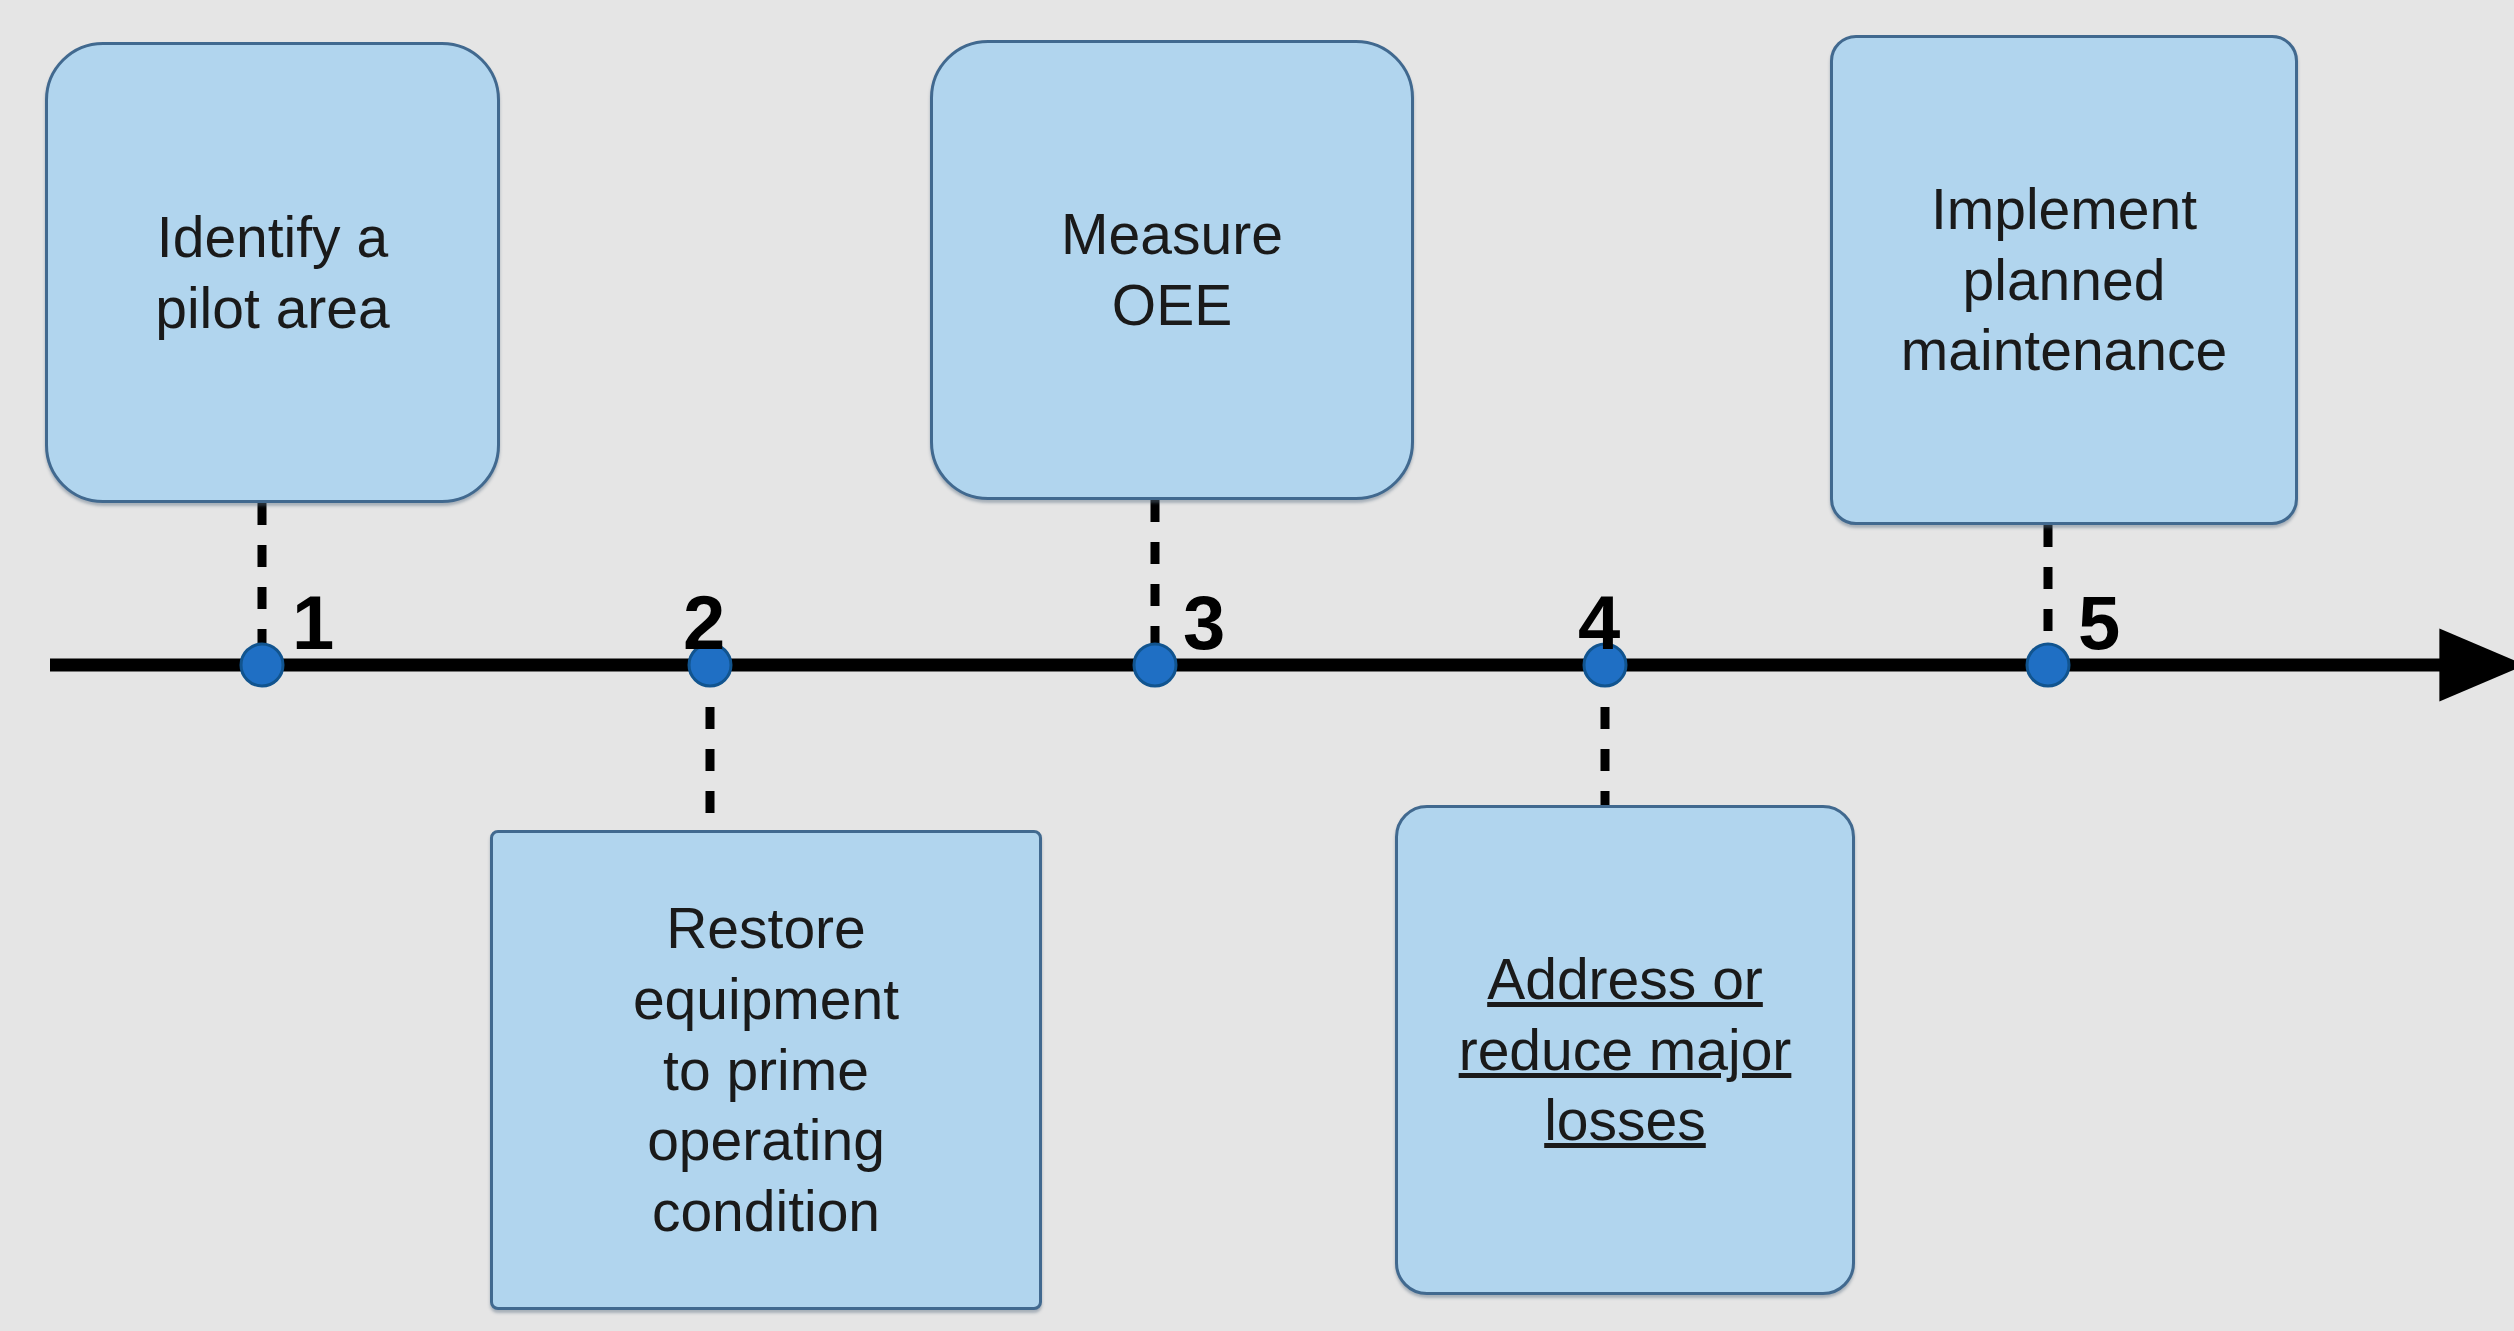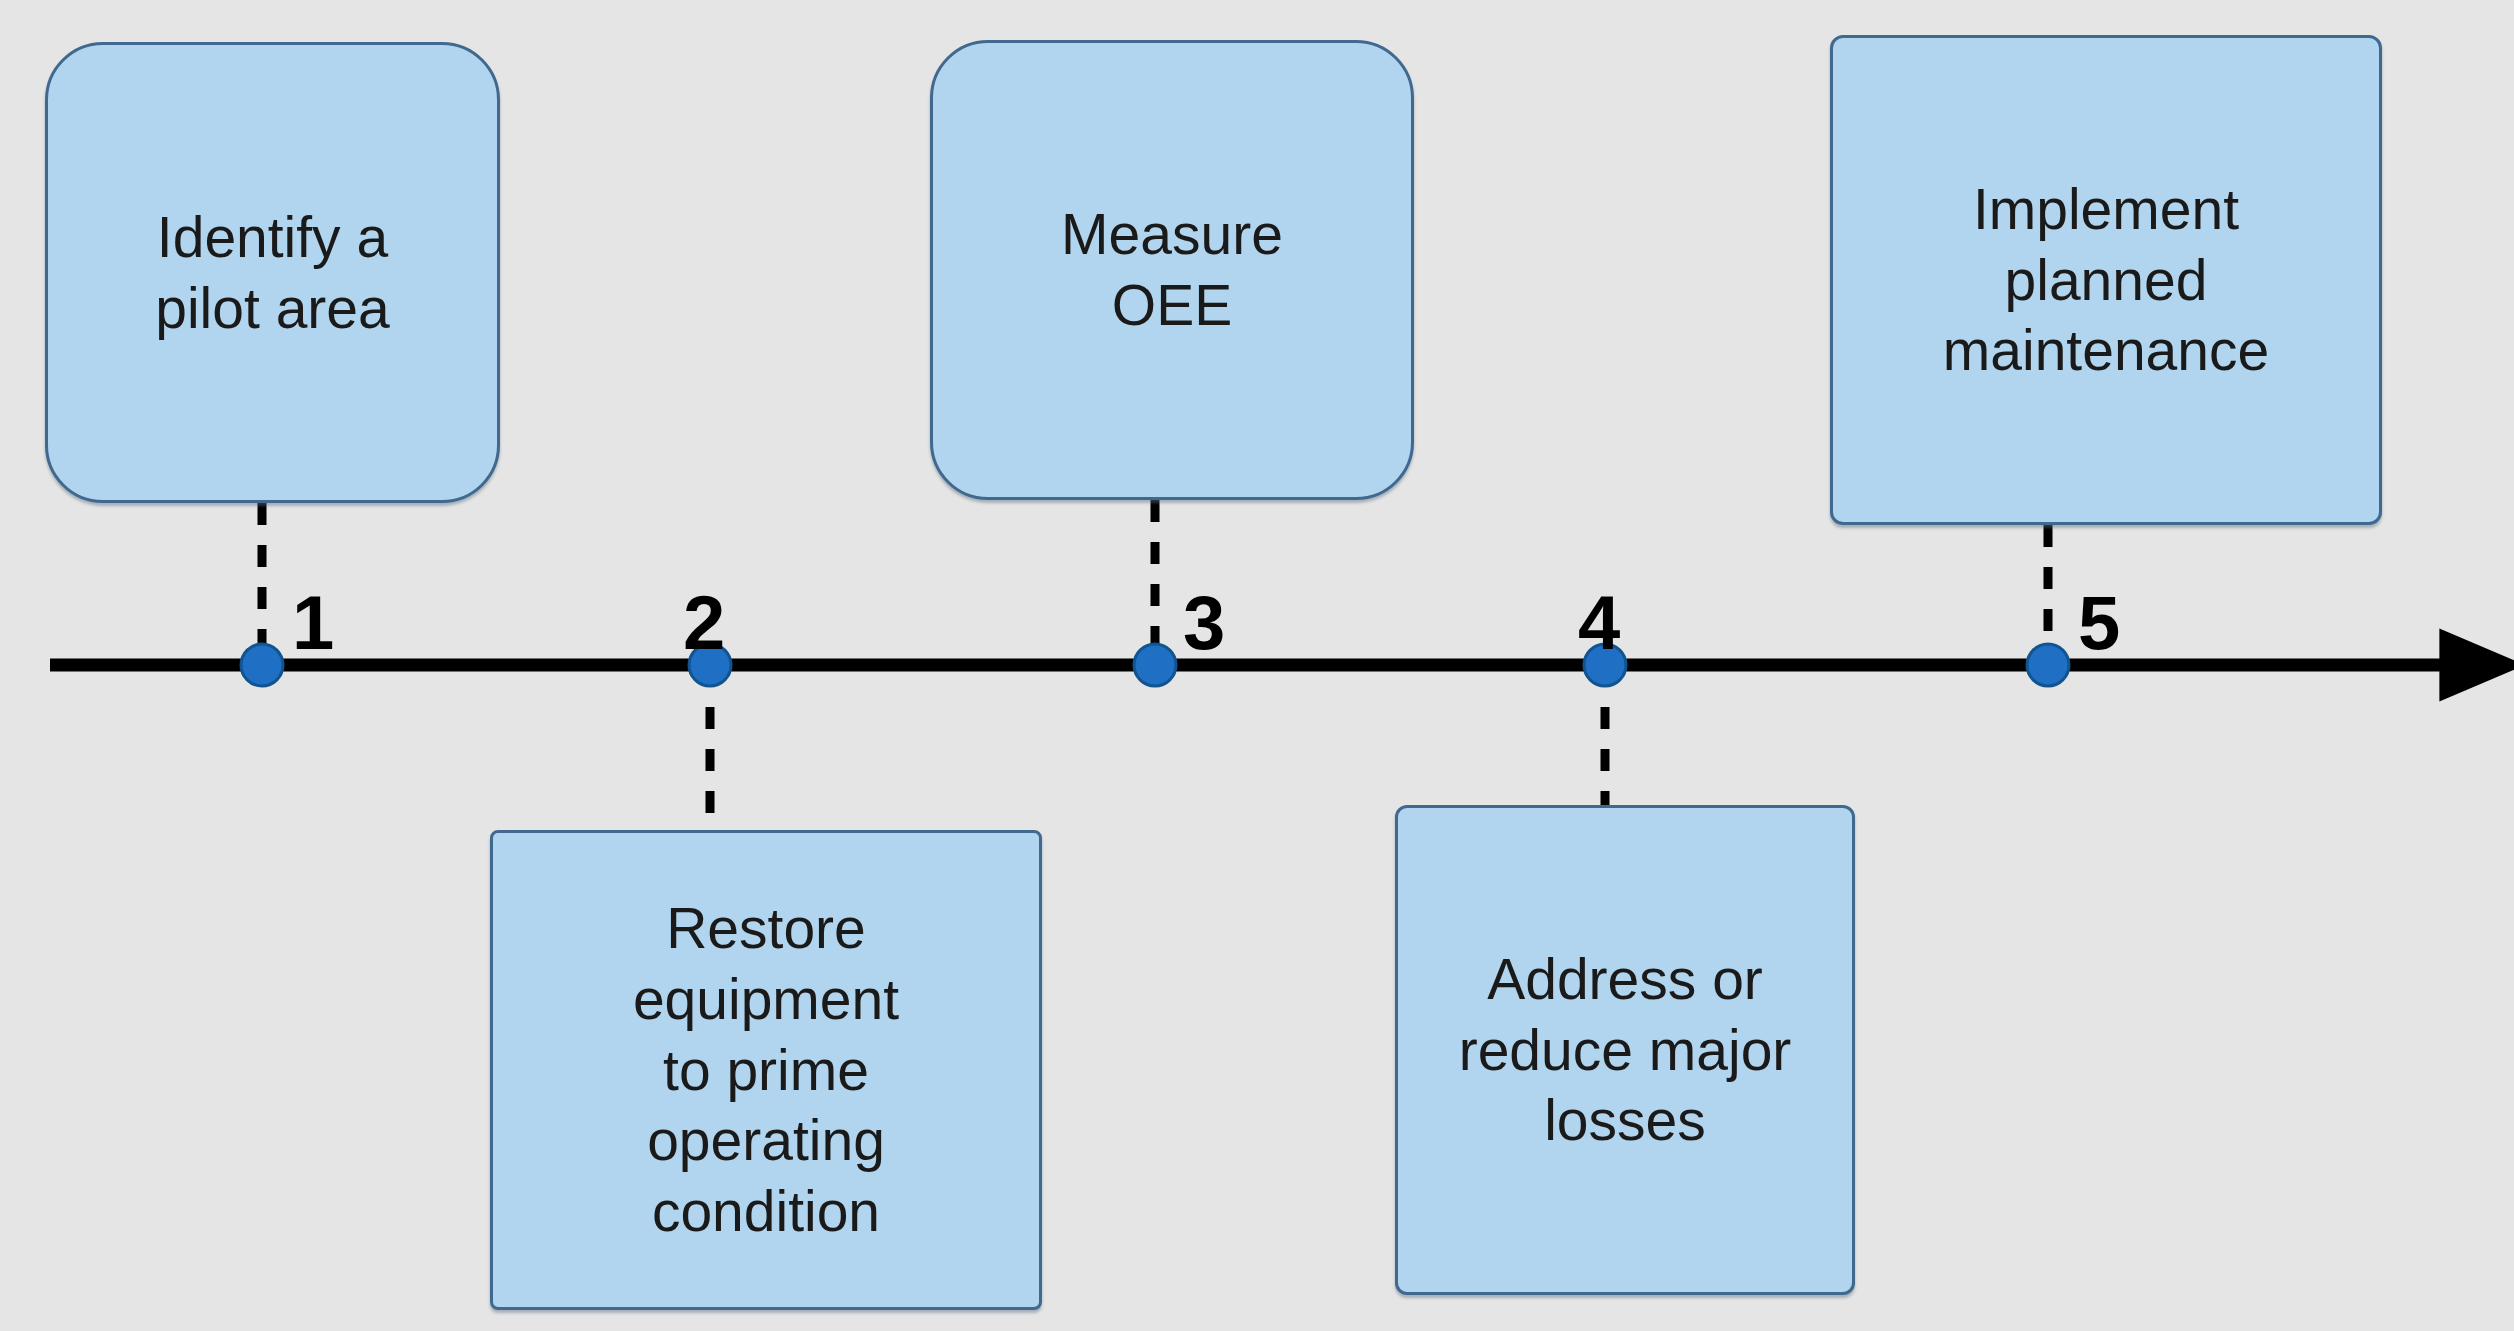--- a/index.html
+++ b/index.html
@@ -93,26 +93,26 @@
         <span class="box-label">Restore
 equipment
 to prime
 operating
 condition</span>
       </div>
       <div class="step-box" style="left: 930px; top: 40px; width: 484px; height: 460px; border-radius: 58px; background: rgb(177, 213, 238); border-color: rgb(65, 105, 143);">
         <span class="box-label">Measure
 OEE</span>
       </div>
-      <div class="step-box" style="left: 1395px; top: 805px; width: 460px; height: 490px; border-radius: 12px; background: rgb(177, 213, 238); border-color: rgb(65, 105, 143);">
+      <div class="step-box" style="left: 1395px; top: 805px; width: 460px; height: 490px; border-radius: 32px; background: rgb(177, 213, 238); border-color: rgb(65, 105, 143); text-decoration: underline;">
         <span class="box-label">Address or
 reduce major
 losses</span>
       </div>
-      <div class="step-box" style="left: 1830px; top: 35px; width: 552px; height: 490px; border-radius: 13px; background: rgb(177, 213, 238); border-color: rgb(65, 105, 143);">
+      <div class="step-box" style="left: 1830px; top: 35px; width: 468px; height: 490px; border-radius: 26px; background: rgb(177, 213, 238); border-color: rgb(65, 105, 143);">
         <span class="box-label">Implement
 planned
 maintenance</span>
       </div>
     </div>
   <div id="numbers-layer">
       <div class="marker-number" style="left: 292px; top: 585px;">1</div>
       <div class="marker-number" style="left: 683px; top: 585px;">2</div>
       <div class="marker-number" style="left: 1183px; top: 585px;">3</div>
       <div class="marker-number" style="left: 1578px; top: 585px;">4</div>

